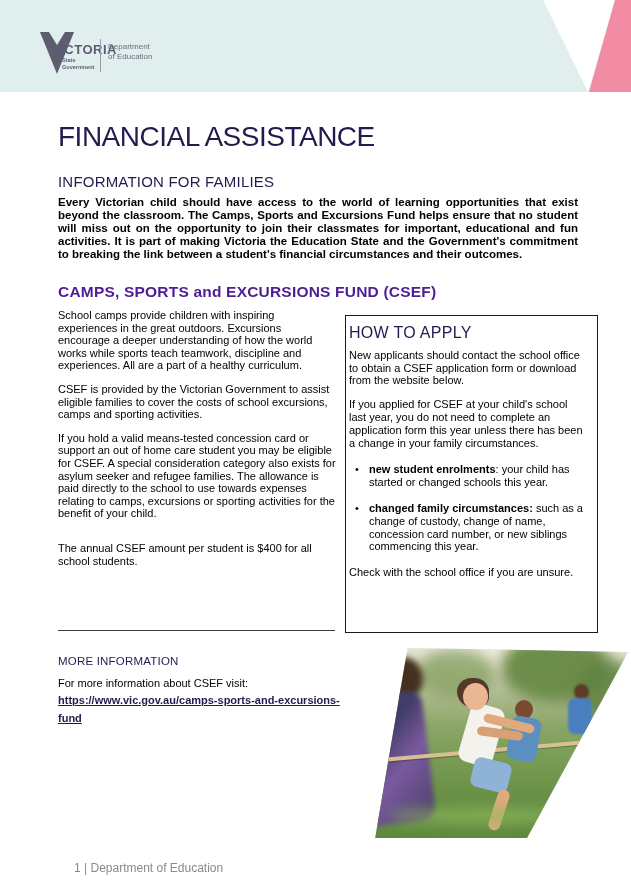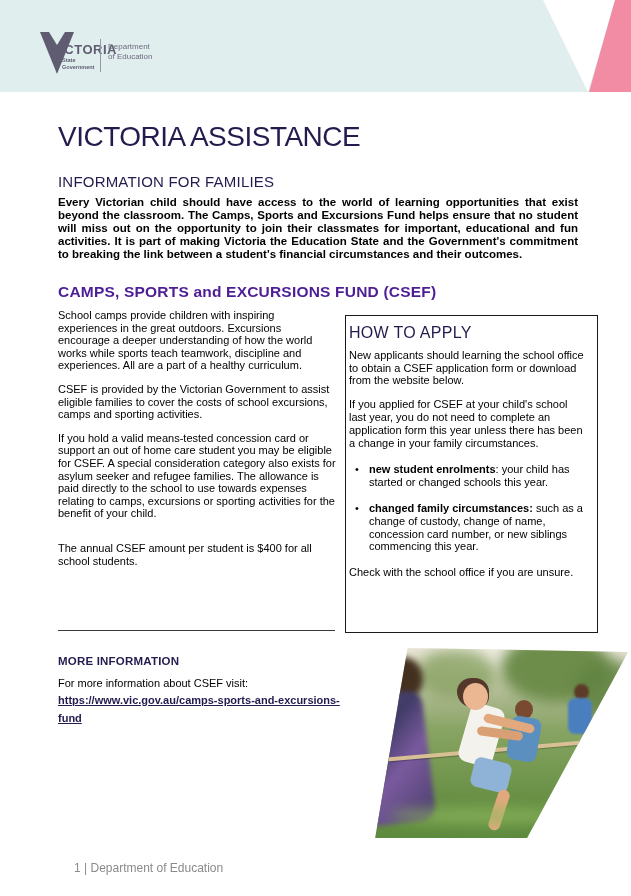--- a/index.html
+++ b/index.html
@@ -107,21 +107,21 @@
     position: relative; padding-left: 14px; margin-bottom: 13px;
   }
   .apply-box li::before {
     content: "•"; position: absolute; left: 0; top: 0; font-size: 11px;
   }
   .apply-box .b { font-weight: bold; }
   .apply-box .closing { margin-top: 2px; }
 
   
   .more-info { position: absolute; left: 58px; top: 655px; width: 300px; color: #000; }
-  .more-info h4 { font-size: 11.5px; font-weight: bold; color: #221c4e; letter-spacing: 0.2px; }
+  .more-info h4 { font-size: 11.5px; font-weight: normal; color: #221c4e; letter-spacing: 0.2px; }
   .more-info .mi-text { font-size: 11px; margin-top: 10px; line-height: 13px; }
   .more-info a {
     font-size: 11px; font-weight: bold; color: #221c4e;
     text-decoration: underline; line-height: 14px;
   }
 
   
   .photo {
     position: absolute; left: 362px; top: 645px; width: 268px; height: 195px;
     clip-path: polygon(17% 1.5%, 99.3% 3.6%, 61.6% 99%, 4.9% 99%);
@@ -189,38 +189,38 @@
       <div>State</div>
       <div>Government</div>
     </div>
     <div class="logo-divider"></div>
     <div class="logo-dept">
       <div>Department</div>
       <div>of Education</div>
     </div>
   </div>
 
-  <h1 class="doc-title">VICTORIA ASSISTANCE</h1>
+  <h1 class="doc-title">FINANCIAL ASSISTANCE</h1>
   <h2 class="doc-subtitle">INFORMATION FOR FAMILIES</h2>
   <p class="intro">Every Victorian child should have access to the world of learning opportunities that exist beyond the classroom. The Camps, Sports and Excursions Fund helps ensure that no student will miss out on the opportunity to join their classmates for important, educational and fun activities. It is part of making Victoria the Education State and the Government's commitment to breaking the link between a student's financial circumstances and their outcomes.</p>
 
   <h2 class="csef-heading">CAMPS, SPORTS and EXCURSIONS FUND (CSEF)</h2>
 
   <div class="left-col">
     <p>School camps provide children with inspiring experiences in the great outdoors. Excursions encourage a deeper understanding of how the world works while sports teach teamwork, discipline and experiences. All are a part of a healthy curriculum.</p>
     <p>CSEF is provided by the Victorian Government to assist eligible families to cover the costs of school excursions, camps and sporting activities.</p>
     <p>If you hold a valid means-tested concession card or support an out of home care student you may be eligible for CSEF. A special consideration category also exists for asylum seeker and refugee families. The allowance is paid directly to the school to use towards expenses relating to camps, excursions or sporting activities for the benefit of your child.</p>
     <p class="gap-before">The annual CSEF amount per student is $400 for all school students.</p>
   </div>
 
   <div class="divider-line"></div>
 
   <div class="apply-box">
     <h3>HOW TO APPLY</h3>
-    <p>New applicants should learning the school office to obtain a CSEF application form or download from the website below.</p>
+    <p>New applicants should contact the school office to obtain a CSEF application form or download from the website below.</p>
     <p>If you applied for CSEF at your child's school last year, you do not need to complete an application form this year unless there has been a change in your family circumstances.</p>
     <ul>
       <li><span class="b">new student enrolments</span><span>: your child has started or changed schools this year.</span></li>
       <li><span class="b">changed family circumstances:</span><span> such as a change of custody, change of name, concession card number, or new siblings commencing this year.</span></li>
     </ul>
     <p class="closing">Check with the school office if you are unsure.</p>
   </div>
 
   <div class="more-info">
     <h4>MORE INFORMATION</h4>

